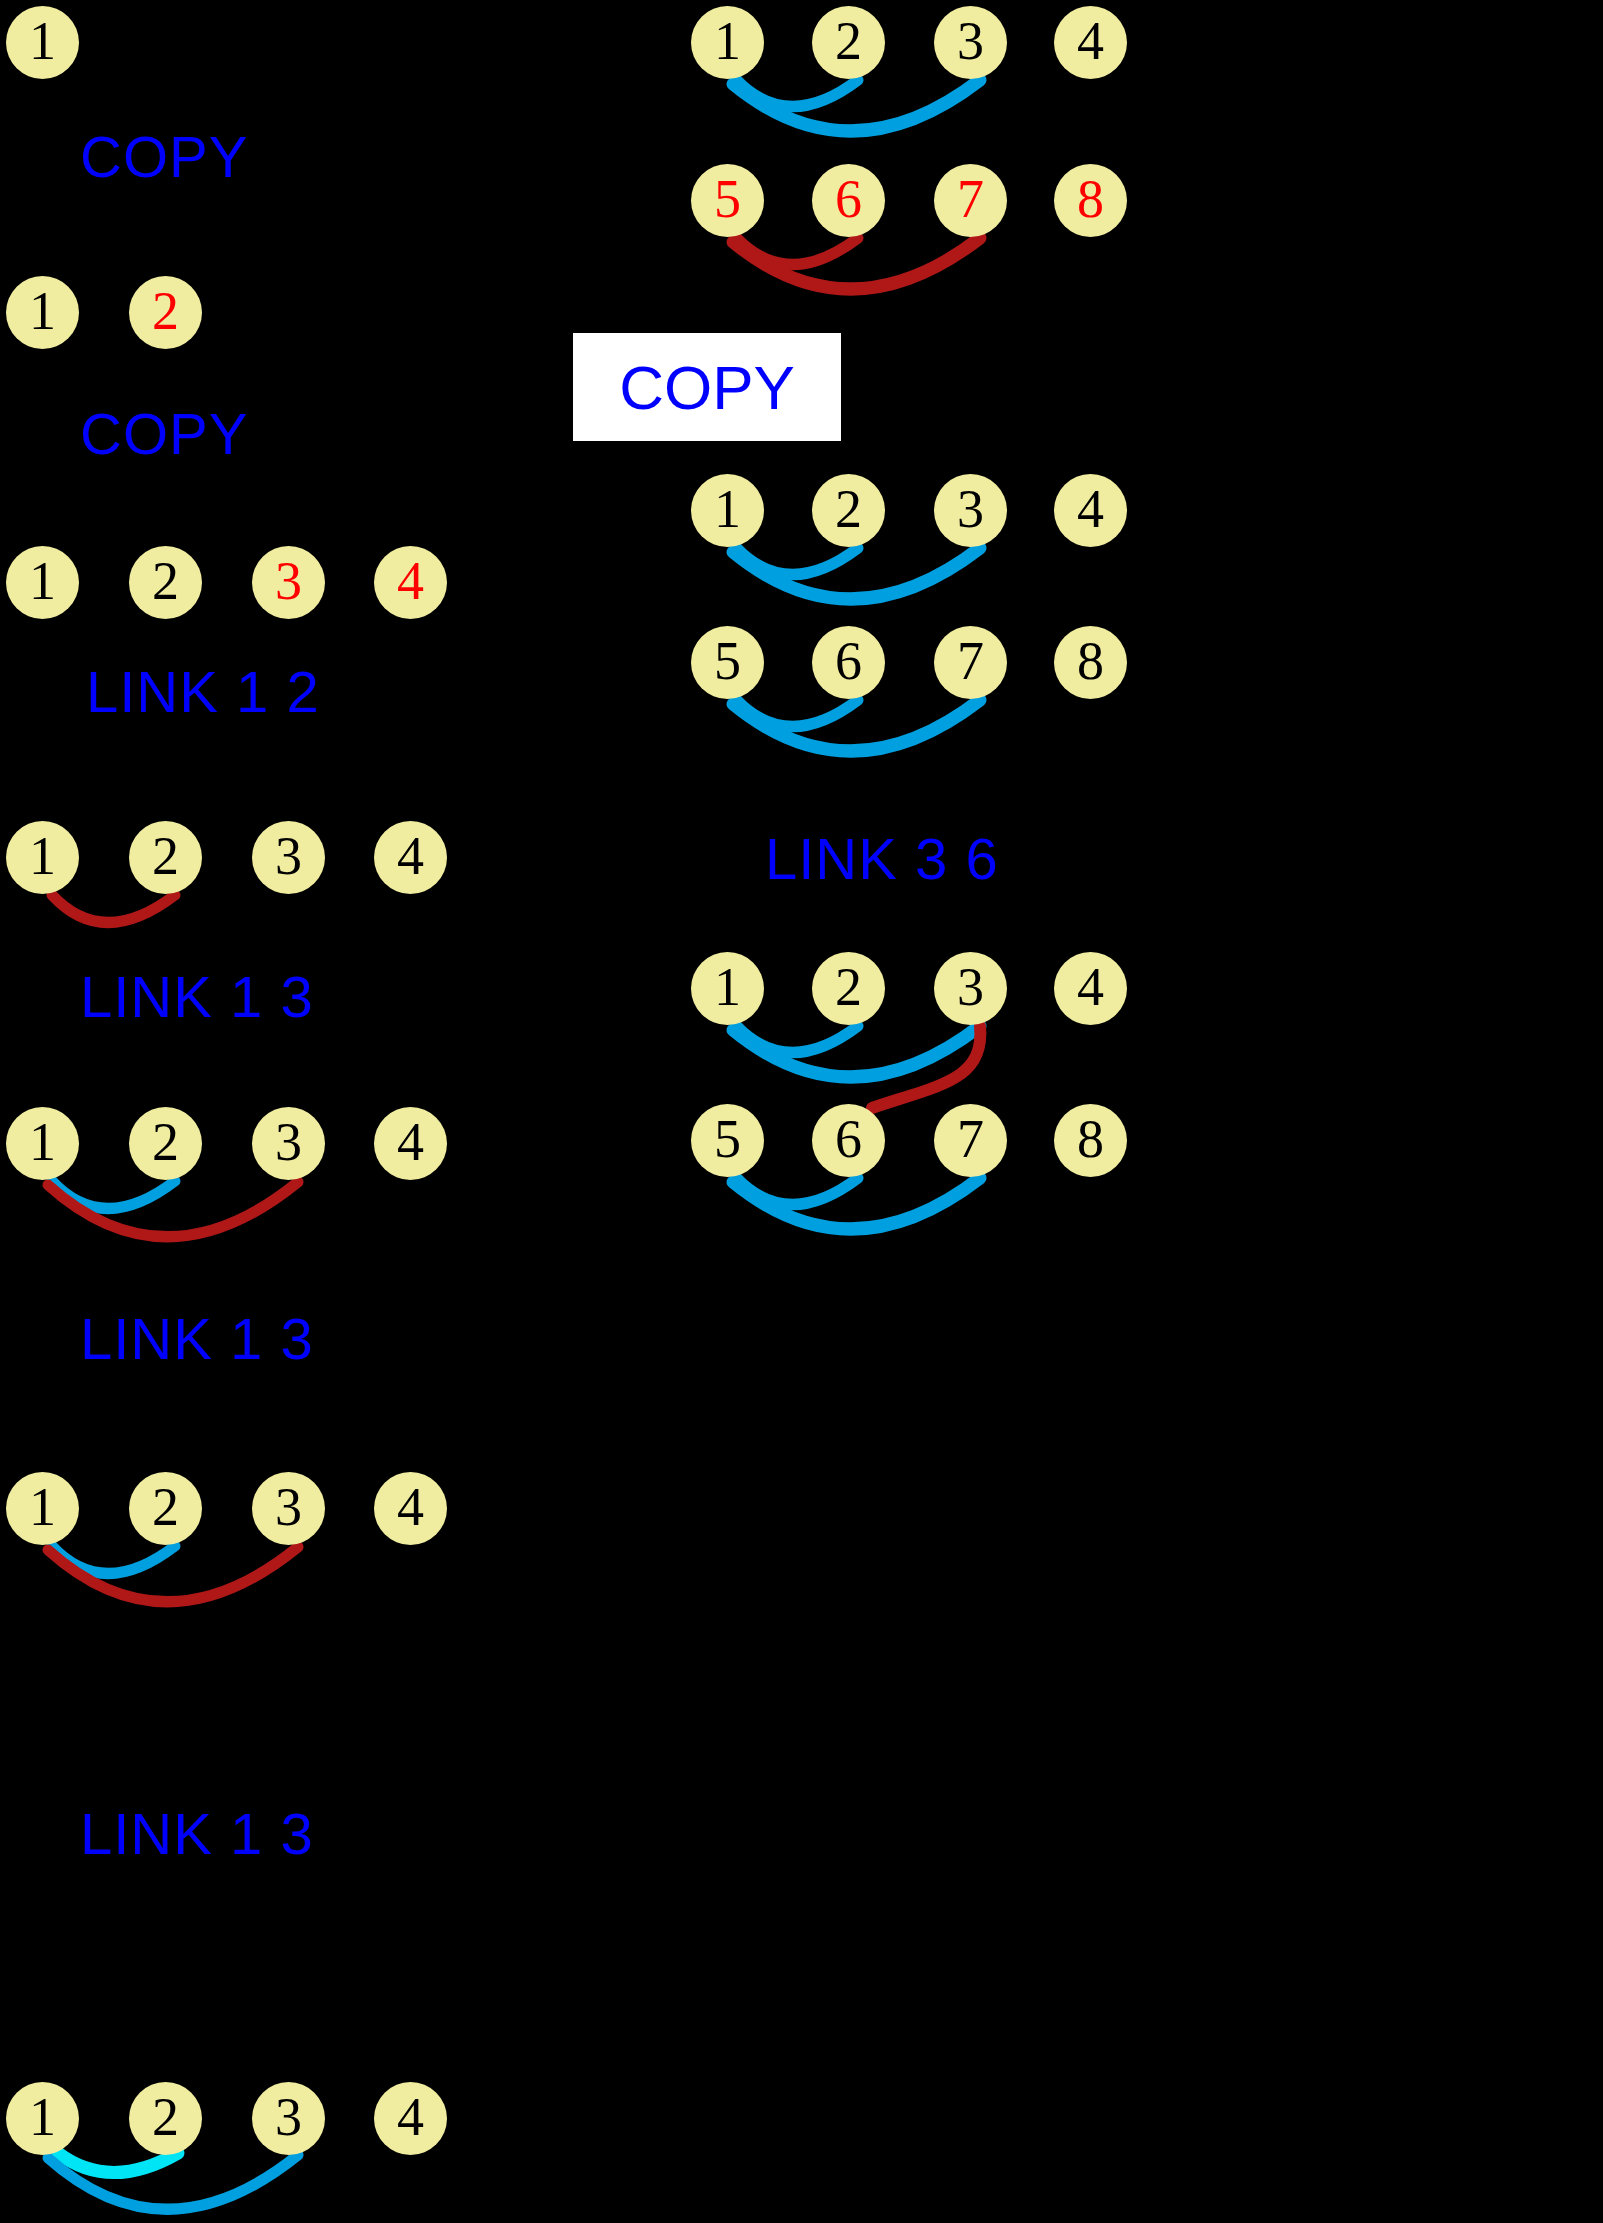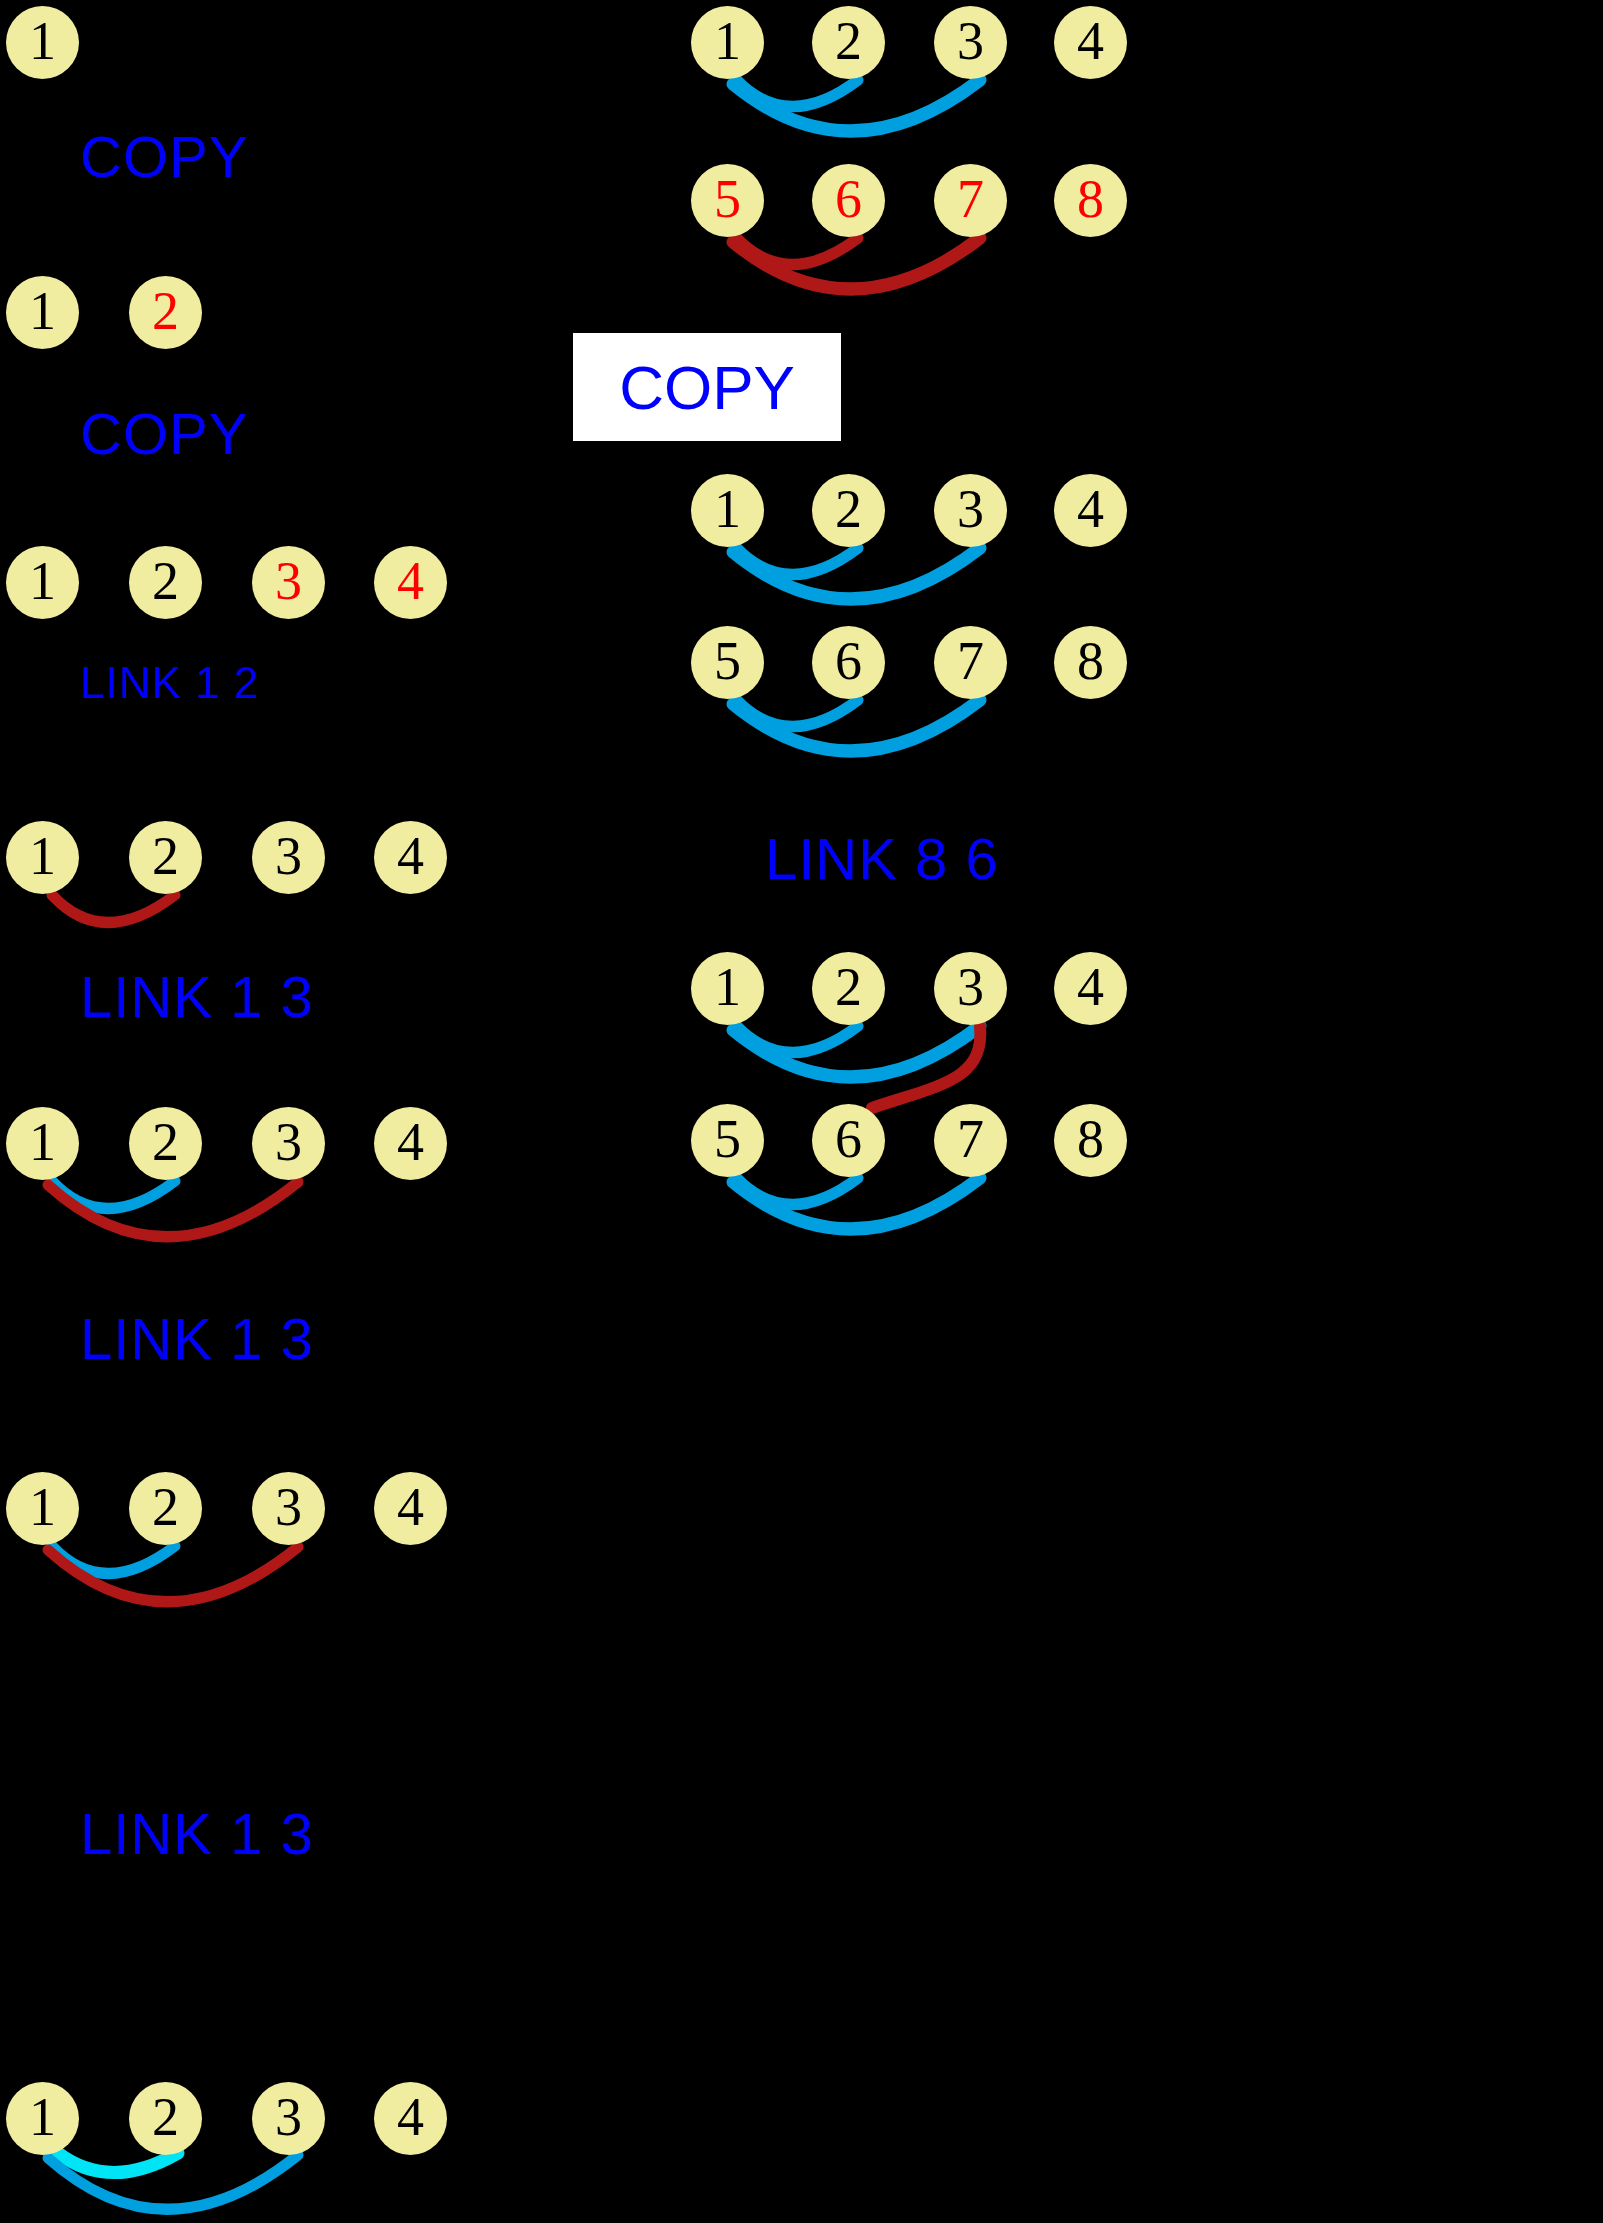--- a/index.html
+++ b/index.html
@@ -74,21 +74,21 @@
   </div>
   <div class="node" style="left:129px;top:546px;width:73px;height:73px;font-size:54px;color:#000;">
     <span>2</span>
   </div>
   <div class="node" style="left:252px;top:546px;width:73px;height:73px;font-size:54px;color:#ff0000;">
     <span>3</span>
   </div>
   <div class="node" style="left:374px;top:546px;width:73px;height:73px;font-size:54px;color:#ff0000;">
     <span>4</span>
   </div>
-  <div class="lbl" style="left:80px;top:658px;font-size:44px;">LINK 1 2</div>
+  <div class="lbl" style="left:86px;top:658px;font-size:58px;">LINK 1 2</div>
 
   <div class="node" style="left:6px;top:821px;width:73px;height:73px;font-size:54px;color:#000;">
     <span>1</span>
   </div>
   <div class="node" style="left:129px;top:821px;width:73px;height:73px;font-size:54px;color:#000;">
     <span>2</span>
   </div>
   <div class="node" style="left:252px;top:821px;width:73px;height:73px;font-size:54px;color:#000;">
     <span>3</span>
   </div>
@@ -185,21 +185,21 @@
   </div>
   <div class="node" style="left:812px;top:626px;width:73px;height:73px;font-size:54px;color:#000;">
     <span>6</span>
   </div>
   <div class="node" style="left:934px;top:626px;width:73px;height:73px;font-size:54px;color:#000;">
     <span>7</span>
   </div>
   <div class="node" style="left:1054px;top:626px;width:73px;height:73px;font-size:54px;color:#000;">
     <span>8</span>
   </div>
-  <div class="lbl" style="left:765px;top:825px;font-size:58px;">LINK 8 6</div>
+  <div class="lbl" style="left:765px;top:825px;font-size:58px;">LINK 3 6</div>
 
   <div class="node" style="left:691px;top:952px;width:73px;height:73px;font-size:54px;color:#000;">
     <span>1</span>
   </div>
   <div class="node" style="left:812px;top:952px;width:73px;height:73px;font-size:54px;color:#000;">
     <span>2</span>
   </div>
   <div class="node" style="left:934px;top:952px;width:73px;height:73px;font-size:54px;color:#000;">
     <span>3</span>
   </div>

